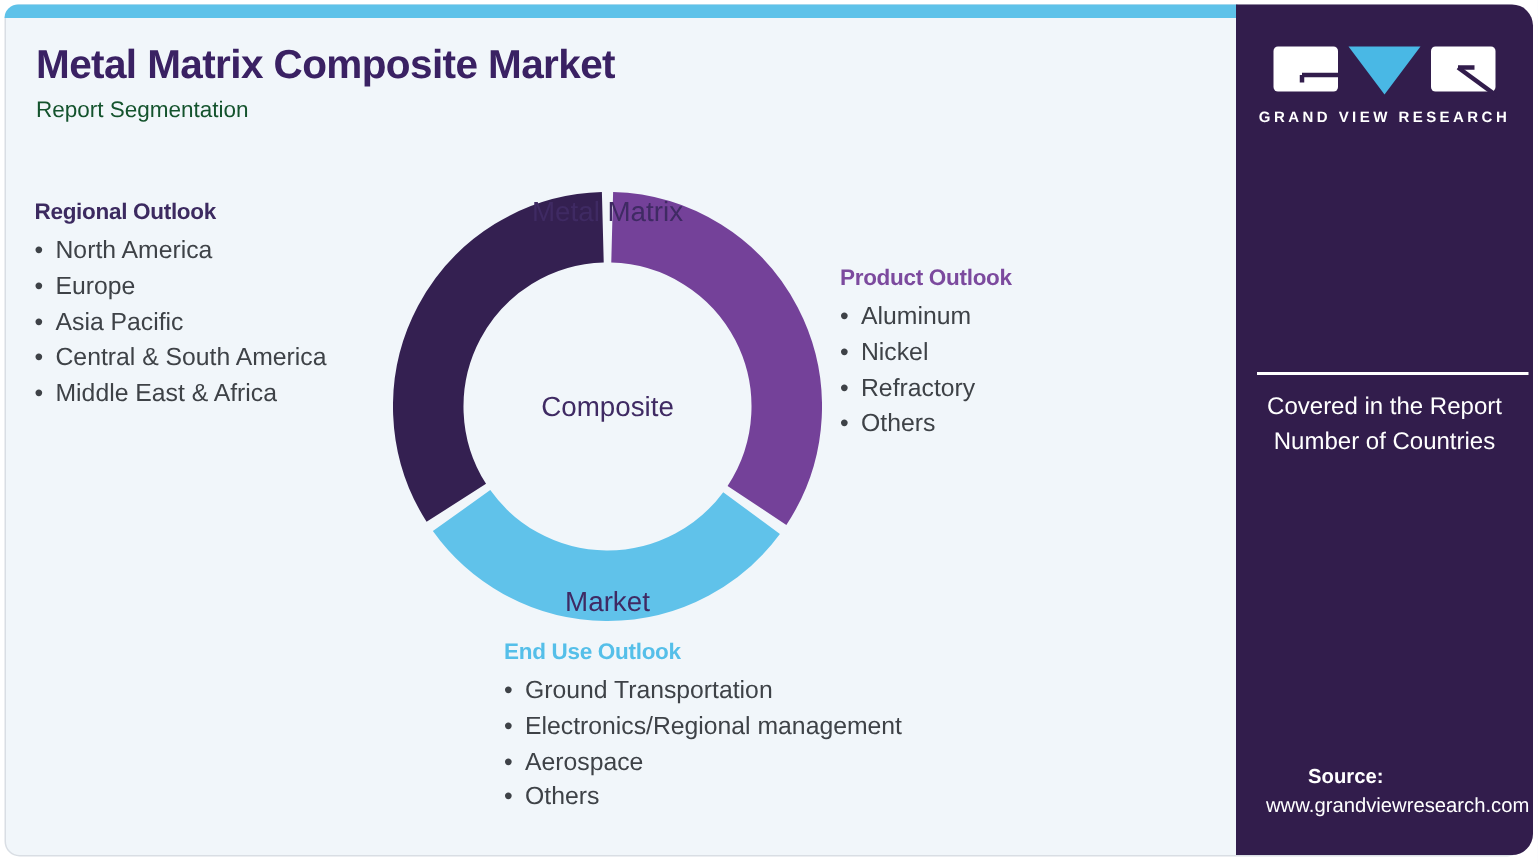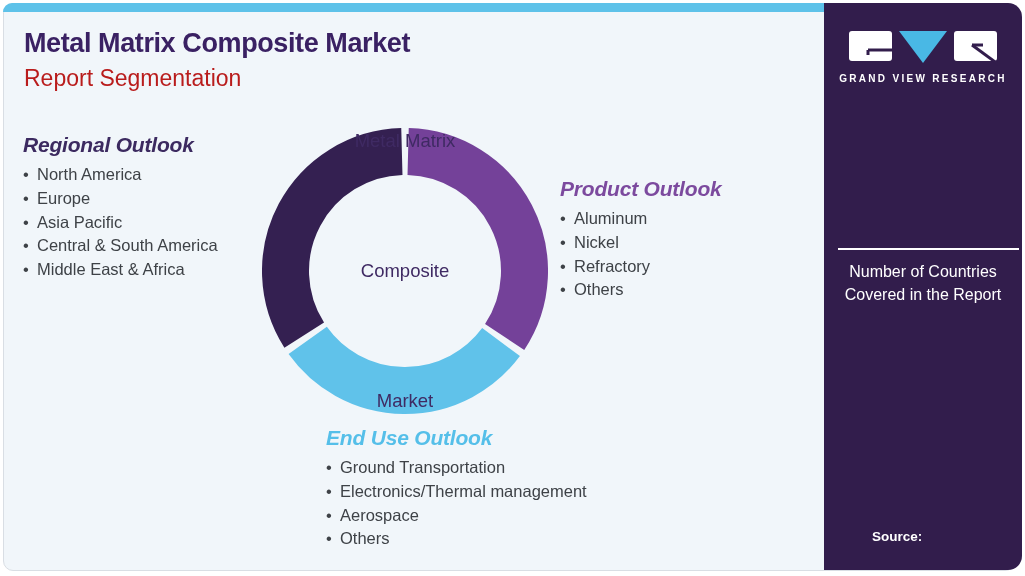--- a/index.html
+++ b/index.html
@@ -23,29 +23,29 @@
     width: 822px; height: 9px;
     background: #5ec2e9;
     border-radius: 10px 0 0 0;
   }
 
   .header { position: absolute; left: 24px; top: 28px; }
   .title {
     font-size: 27px; font-weight: 800; letter-spacing: -0.4px;
     color: #3a2163; line-height: 1.15;
   }
-  .subtitle { font-size: 23px; color: #b91c1c; margin-top: 6px; }
+  .subtitle { font-size: 15px; color: #14532d; margin-top: 6px; }
 
   .section { position: absolute; }
-  .section-heading { font-size: 21px; font-weight: 700; letter-spacing: -0.2px; font-style: italic; }
+  .section-heading { font-size: 15px; font-weight: 700; letter-spacing: -0.2px; }
   .sec-regional { left: 23px; top: 133px; width: 240px; }
   .sec-regional .section-heading { color: #3c2a60; }
   .sec-product { left: 560px; top: 133px; width: 230px; }
   .sec-product .section-heading { color: #7c4a9e; margin-top: 44px; }
-  .sec-enduse { left: 326px; top: 426px; width: 330px; }
+  .sec-enduse { left: 336px; top: 426px; width: 330px; }
   .sec-enduse .section-heading { color: #55bfe9; }
 
   ul.bullets { list-style: none; margin-top: 6px; }
   ul.bullets li {
     font-size: 16.5px; color: #3e4247; line-height: 23.8px;
     display: flex; align-items: baseline;
   }
   ul.bullets .bullet { width: 14px; flex: 0 0 14px; color: #3e4247; }
 
   .donut-wrap { position: absolute; left: 262px; top: 128px; width: 286px; height: 286px; }
@@ -143,21 +143,21 @@
 
   <div class="section sec-enduse">
     <div class="section-heading">End Use Outlook</div>
     <ul class="bullets">
       <li>
           <span class="bullet">•</span>
           <span>Ground Transportation</span>
         </li>
       <li>
           <span class="bullet">•</span>
-          <span>Electronics/Thermal management</span>
+          <span>Electronics/Regional management</span>
         </li>
       <li>
           <span class="bullet">•</span>
           <span>Aerospace</span>
         </li>
       <li>
           <span class="bullet">•</span>
           <span>Others</span>
         </li>
     </ul>
@@ -186,22 +186,23 @@
         <rect x="106" y="3" width="43" height="30" rx="3" fill="#ffffff"></rect>
         <path d="M 124 17 L 150 36" stroke="#321d4c" stroke-width="3" fill="none"></path>
         <path d="M 124 17 L 135 17" stroke="#321d4c" stroke-width="3" fill="none"></path>
       </svg>
       <div class="brand-name">GRAND VIEW RESEARCH</div>
     </div>
 
     <div class="stat-block">
       <div class="stat-divider"></div>
       <div class="stat-caption">
+        <div>Covered in the Report</div>
         <div>Number of Countries</div>
-        <div>Covered in the Report</div>
       </div>
     </div>
 
     <div class="source-block">
       <div class="source-label">Source:</div>
+      <div class="source-url">www.grandviewresearch.com</div>
     </div>
   </div>
 </div>
 
 </body></html>

